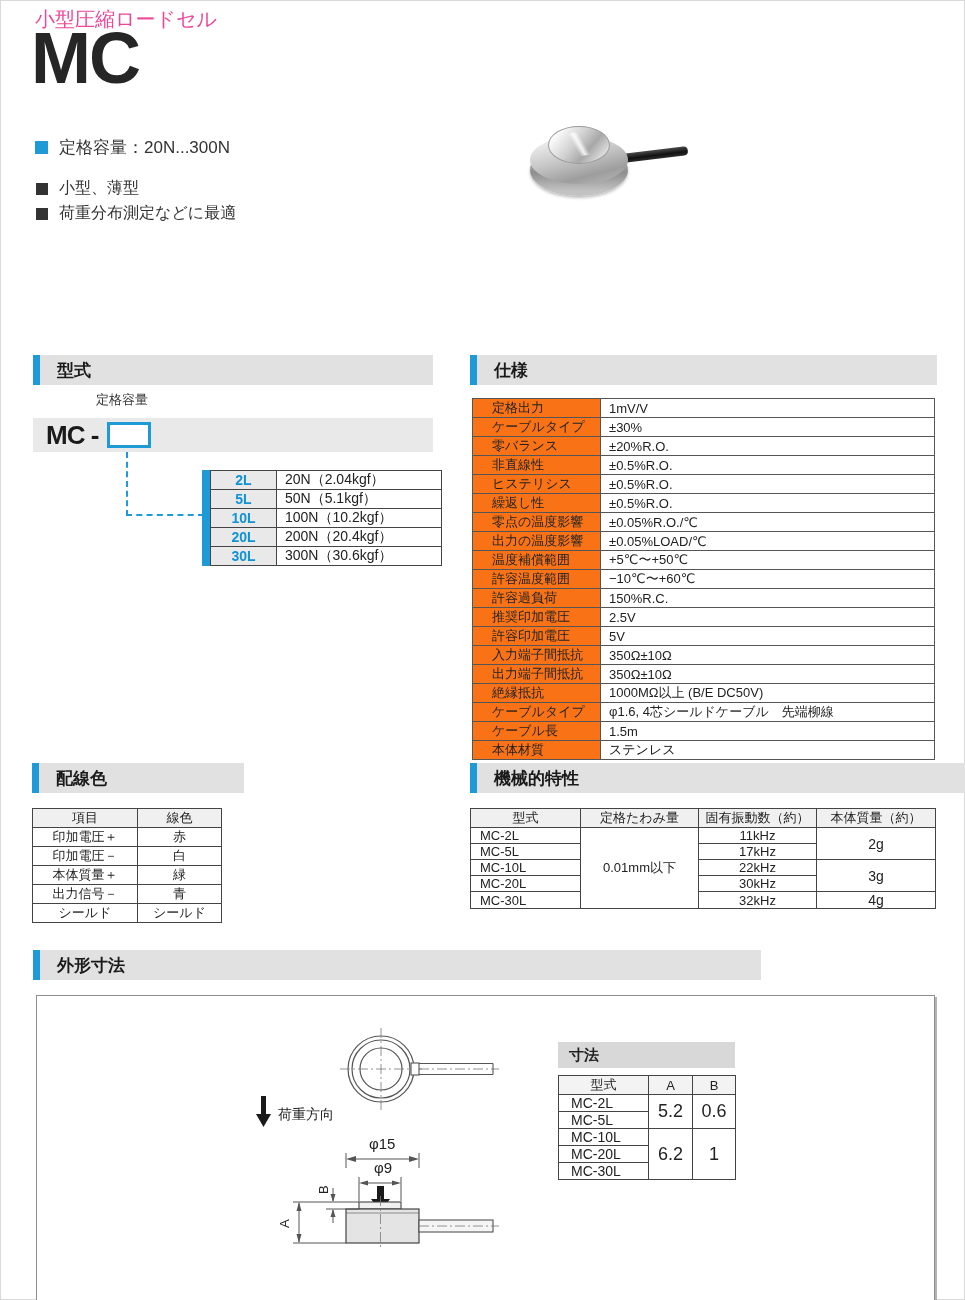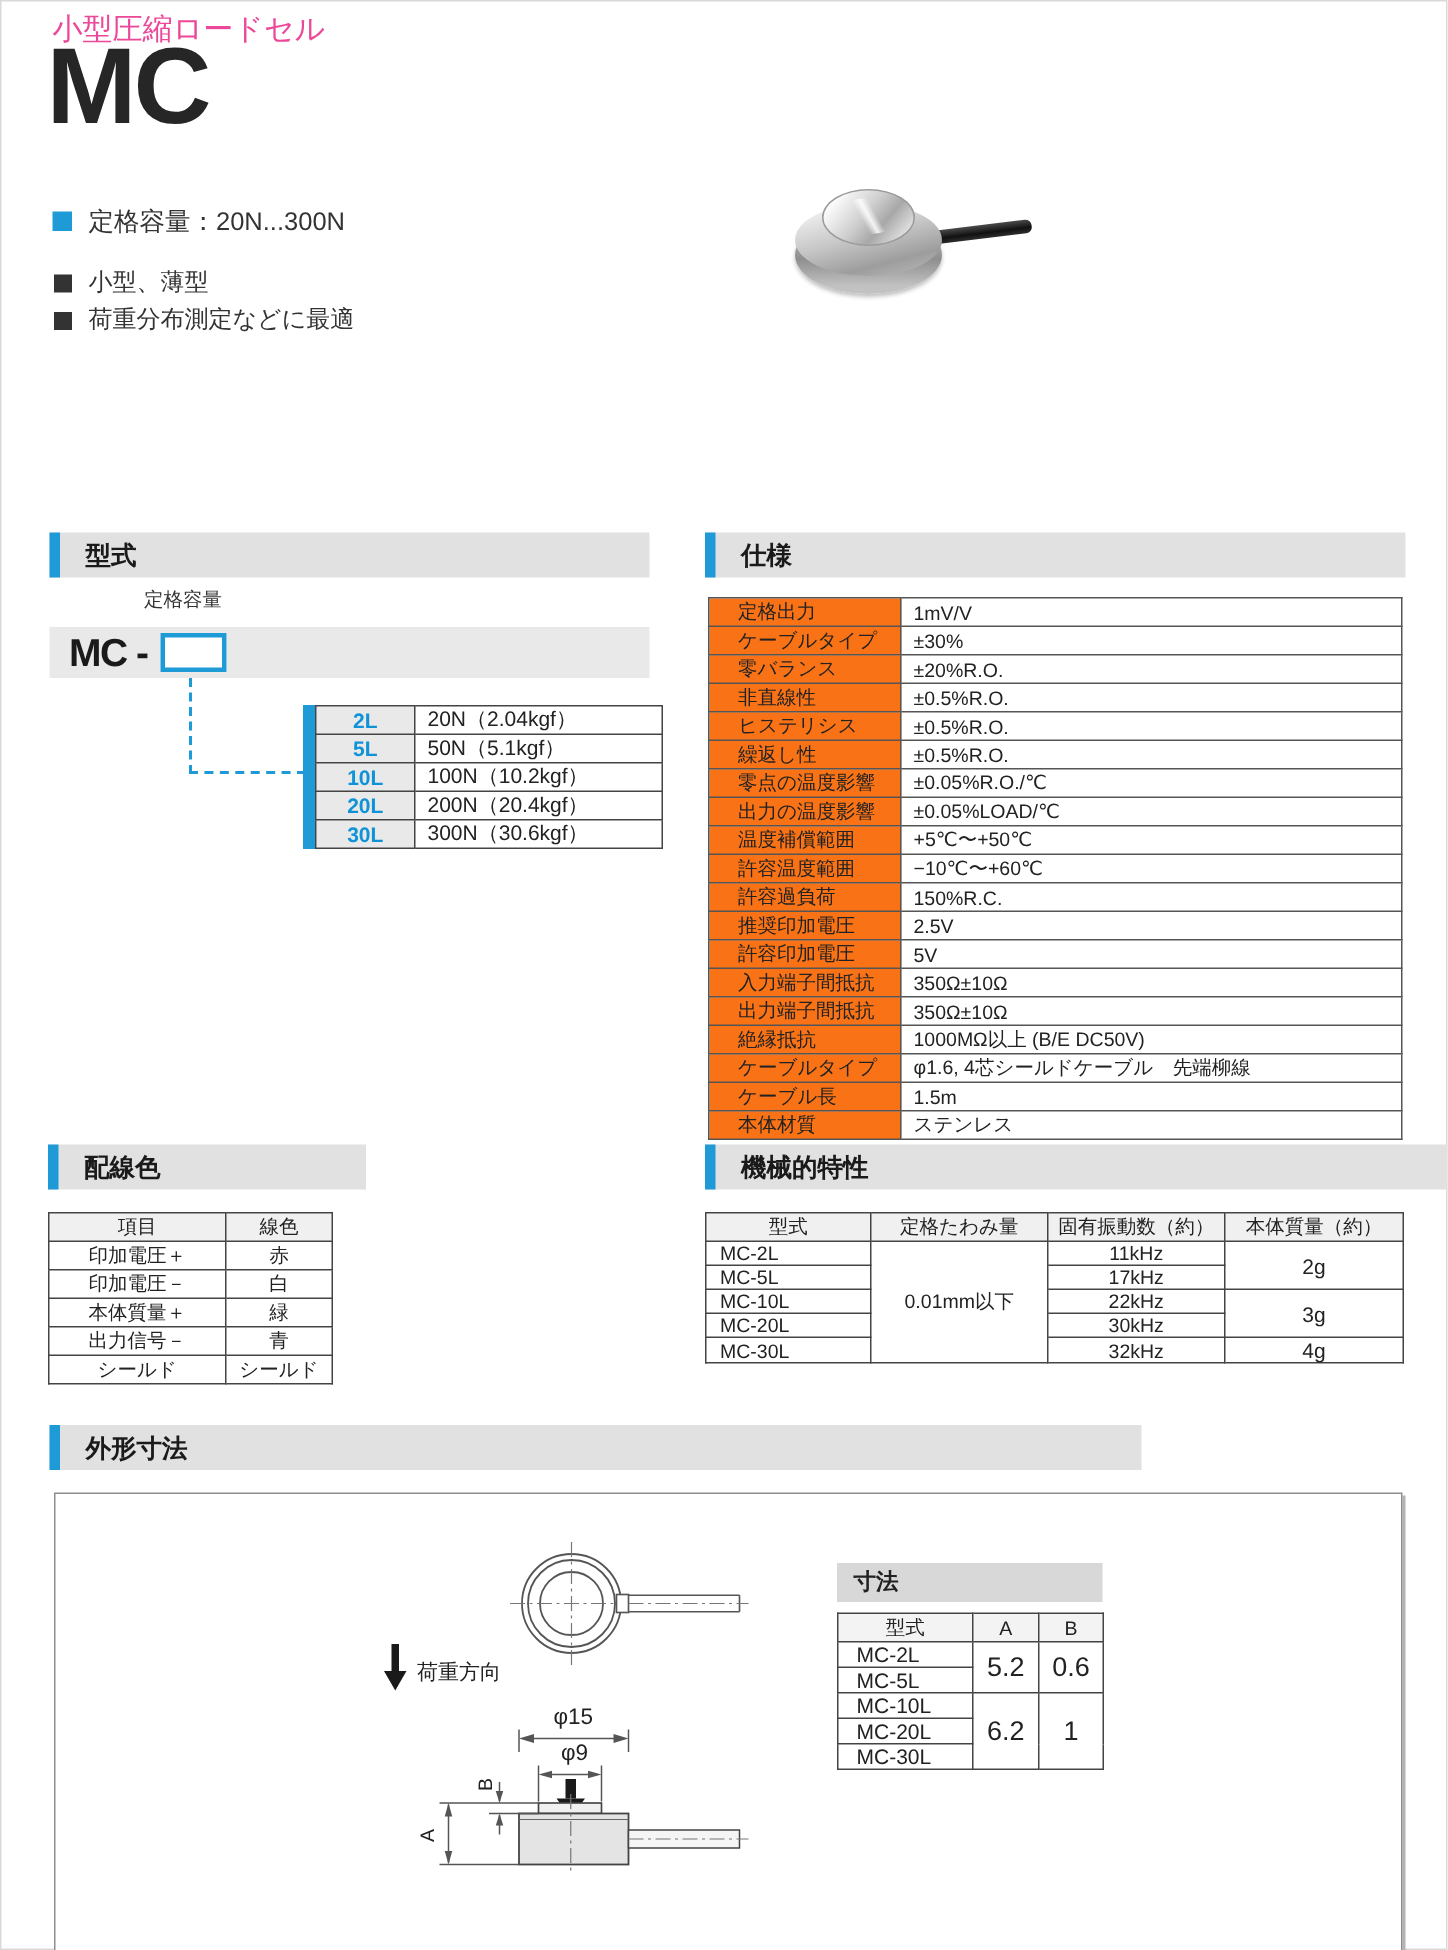--- a/index.html
+++ b/index.html
@@ -71,21 +71,21 @@
   
   .spec-table { left:472px; top:398px; width:463px; table-layout:fixed; }
   .spec-table th, .spec-table td { border:1px solid #555; font-size:13px; height:17px; padding:0 8px; font-weight:normal; text-align:left; white-space:nowrap; }
   .spec-table th { width:128px; background:#f97316;padding-left:19px; }
   .spec-table td { background:#fff; }
 
   
   .wire-table { left:32px; top:808px; width:190px; table-layout:fixed; }
   .wire-table th, .wire-table td { border:1px solid #444; font-size:13px; height:17px; text-align:center; font-weight:normal; }
   .wire-table th { background:#f0f0f0; }
-  .wire-table th:first-child { width:118px; }
+  .wire-table th:first-child { width:105px; }
 
   
   .mech-table { left:470px; top:808px; width:465px; table-layout:fixed; }
   .mech-table th, .mech-table td { border:1px solid #444; font-size:13px; height:16px; text-align:center; font-weight:normal; padding:0 4px; }
   .mech-table th { background:#f0f0f0; }
   .mech-table col.c-model { width:110px; }
   .mech-table col.c-defl  { width:118px; }
   .mech-table col.c-freq  { width:118px; }
   .mech-table col.c-mass  { width:119px; }
   .mech-table td.model { text-align:left; padding-left:9px; }

